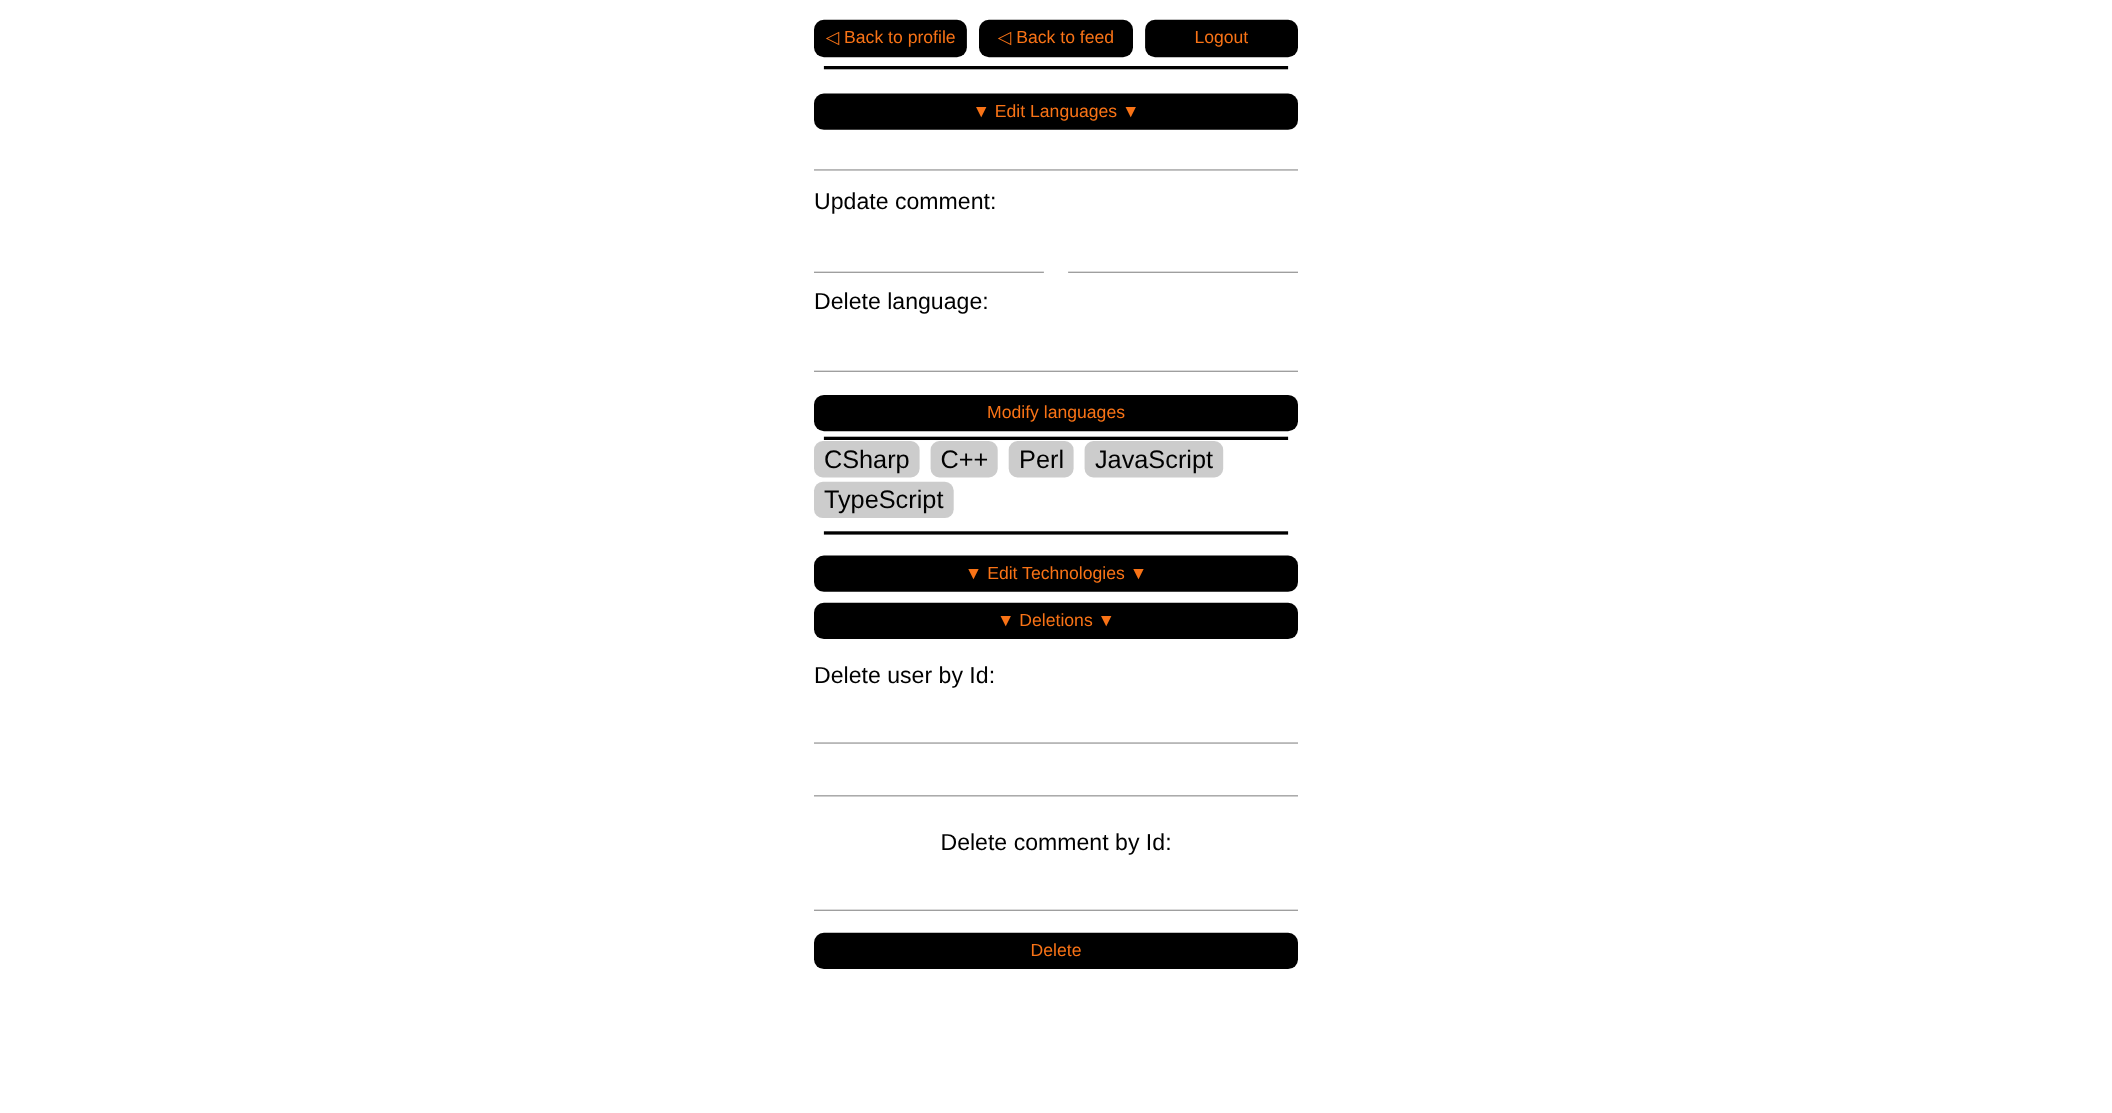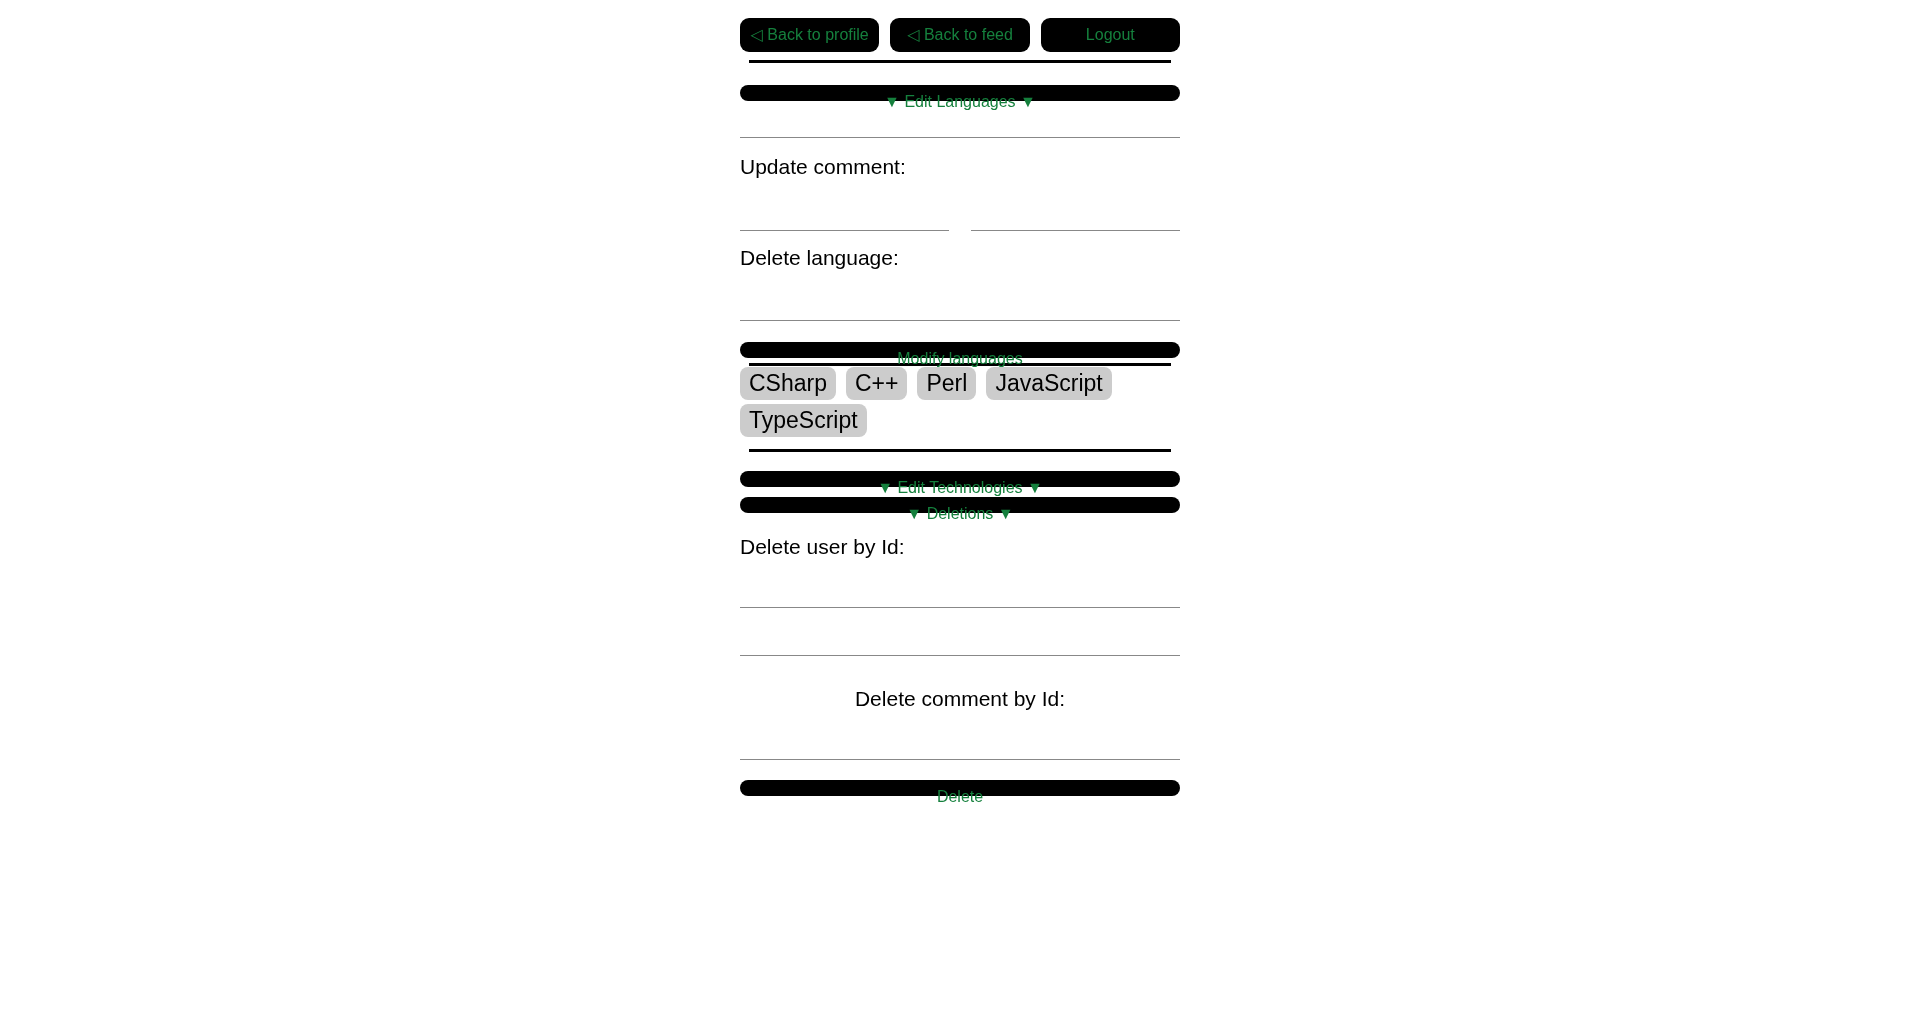--- a/index.html
+++ b/index.html
@@ -18,21 +18,21 @@
     padding-top: 18px;
   }
 
   
   .top-nav {
     display: flex;
     gap: 11px;
   }
   .btn {
     background: #000000;
-    color: #15803d;
+    color: #f97316;
     border: none;
     border-radius: 9px;
     font-family: "Liberation Sans", sans-serif;
     font-size: 16px;
     height: 34px;
     line-height: 34px;
     padding: 0 10px;
     cursor: pointer;
     text-align: center;
     white-space: nowrap;
@@ -43,21 +43,21 @@
     border: none;
     border-top: 3px solid #000000;
     height: 0;
     width: 422px;
     margin: 8px auto 0;
   }
 
   .wide-btn {
     display: block;
     width: 100%;
-    height: 16px;
+    height: 33px;
     line-height: 33px;
     padding: 0;
   }
   .mt-22 { margin-top: 22px; }
   .mt-21 { margin-top: 21px; }
   .mt-20 { margin-top: 20px; }
   .mt-19 { margin-top: 19px; }
   .mt-10 { margin-top: 10px; }
 
   hr.after-modify { margin-top: 5px; }

